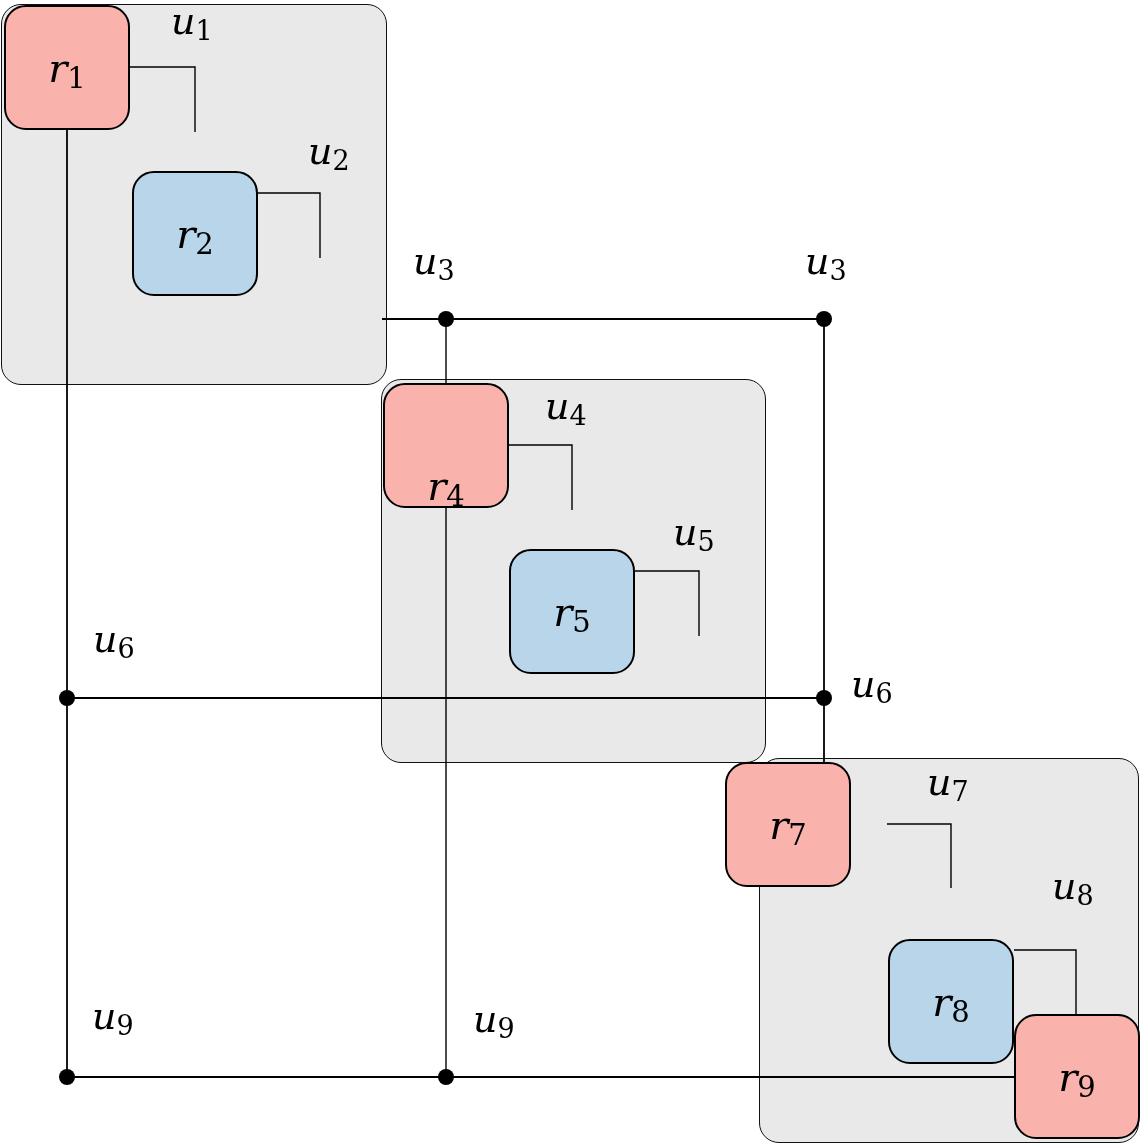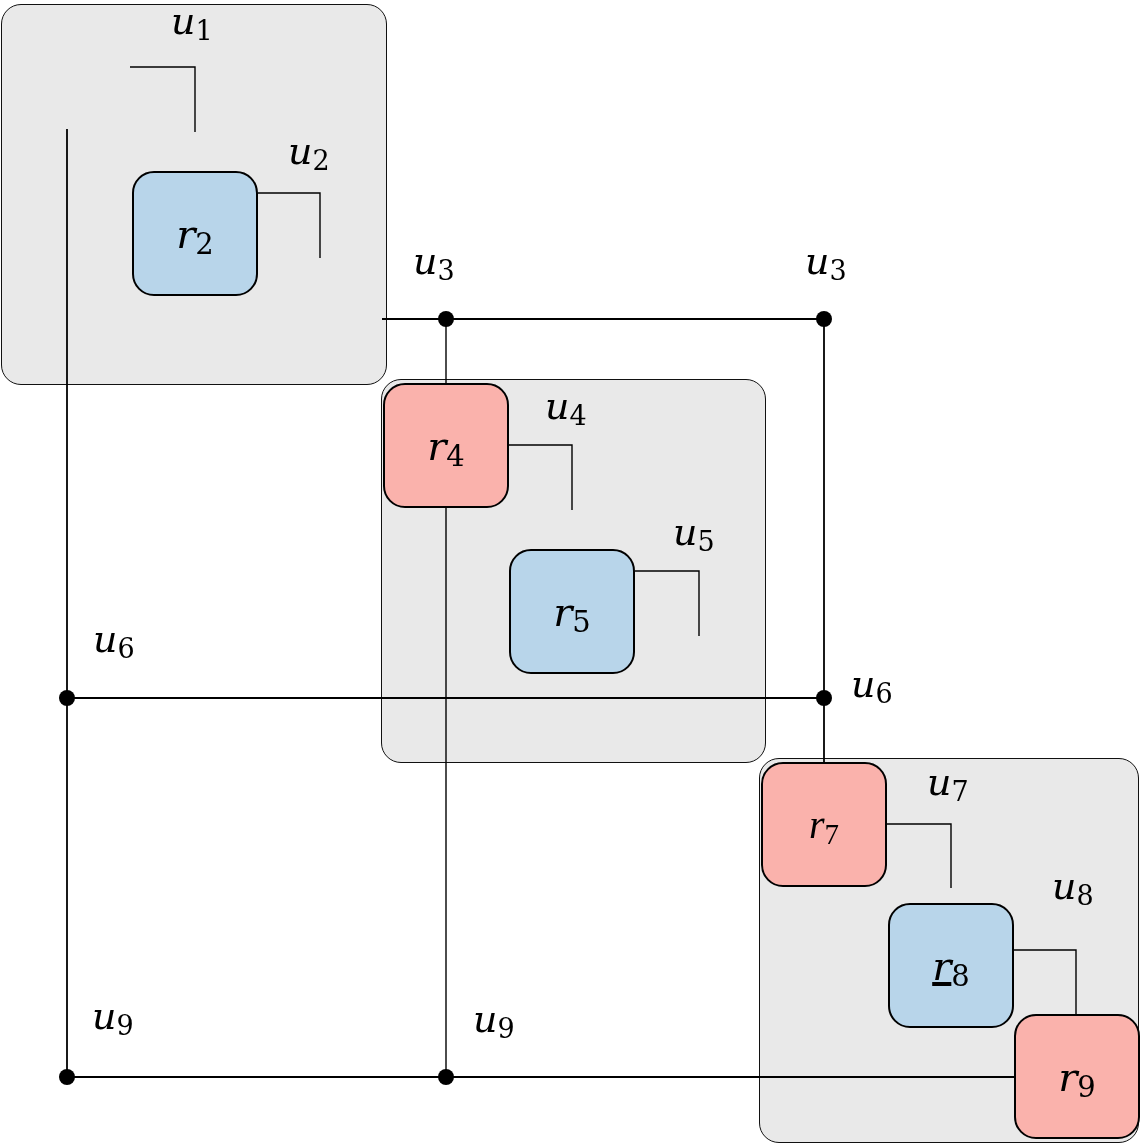--- a/index.html
+++ b/index.html
@@ -103,41 +103,44 @@
     <path d="M1014 950 H1076 V1015" fill="none" style="stroke:var(--line)" stroke-width="1.4"></path>
 
     <circle cx="446" cy="319" r="8" style="fill:var(--line)"></circle>
     <circle cx="824" cy="319" r="8" style="fill:var(--line)"></circle>
     <circle cx="67" cy="698" r="8" style="fill:var(--line)"></circle>
     <circle cx="824" cy="698" r="8" style="fill:var(--line)"></circle>
     <circle cx="67" cy="1077" r="8" style="fill:var(--line)"></circle>
     <circle cx="446" cy="1077" r="8" style="fill:var(--line)"></circle>
   </svg>
 
+  <div class="node pink" style="left:4px; top:5px;">
+    <span class="lbl"><i>r</i><sub>1</sub></span>
+  </div>
   <div class="node blue" style="left:132px; top:131px;">
     <span class="lbl"><i>r</i><sub>2</sub></span>
   </div>
-  <div class="node pink" style="left:383px; top:383px;">
+  <div class="node pink" style="left:383px; top:383px;align-items:flex-end;">
     <span class="lbl"><i>r</i><sub>4</sub></span>
   </div>
   <div class="node blue" style="left:509px; top:509px;">
     <span class="lbl"><i>r</i><sub>5</sub></span>
   </div>
-  <div class="node pink" style="left:761px; top:762px;font-family:Liberation Serif, serif;">
+  <div class="node pink" style="left:725px; top:762px;">
     <span class="lbl"><i>r</i><sub>7</sub></span>
   </div>
-  <div class="node blue" style="left:888px; top:863px;text-decoration:underline;">
+  <div class="node blue" style="left:888px; top:899px;">
     <span class="lbl"><i>r</i><sub>8</sub></span>
   </div>
   <div class="node pink" style="left:1014px; top:1014px;">
     <span class="lbl"><i>r</i><sub>9</sub></span>
   </div>
 
   <div class="ulabel" style="left:171px; top:2px;"><i>u</i><sub>1</sub></div>
-  <div class="ulabel" style="left:288px; top:132px;"><i>u</i><sub>2</sub></div>
+  <div class="ulabel" style="left:308px; top:132px;"><i>u</i><sub>2</sub></div>
   <div class="ulabel" style="left:413px; top:242px;"><i>u</i><sub>3</sub></div>
   <div class="ulabel" style="left:805px; top:242px;"><i>u</i><sub>3</sub></div>
   <div class="ulabel" style="left:545px; top:387px;"><i>u</i><sub>4</sub></div>
   <div class="ulabel" style="left:673px; top:513px;"><i>u</i><sub>5</sub></div>
   <div class="ulabel" style="left:93px; top:620px;"><i>u</i><sub>6</sub></div>
   <div class="ulabel" style="left:851px; top:665px;"><i>u</i><sub>6</sub></div>
   <div class="ulabel" style="left:927px; top:763px;"><i>u</i><sub>7</sub></div>
   <div class="ulabel" style="left:1052px; top:867px;"><i>u</i><sub>8</sub></div>
   <div class="ulabel" style="left:92px; top:997px;"><i>u</i><sub>9</sub></div>
   <div class="ulabel" style="left:473px; top:1000px;"><i>u</i><sub>9</sub></div>

